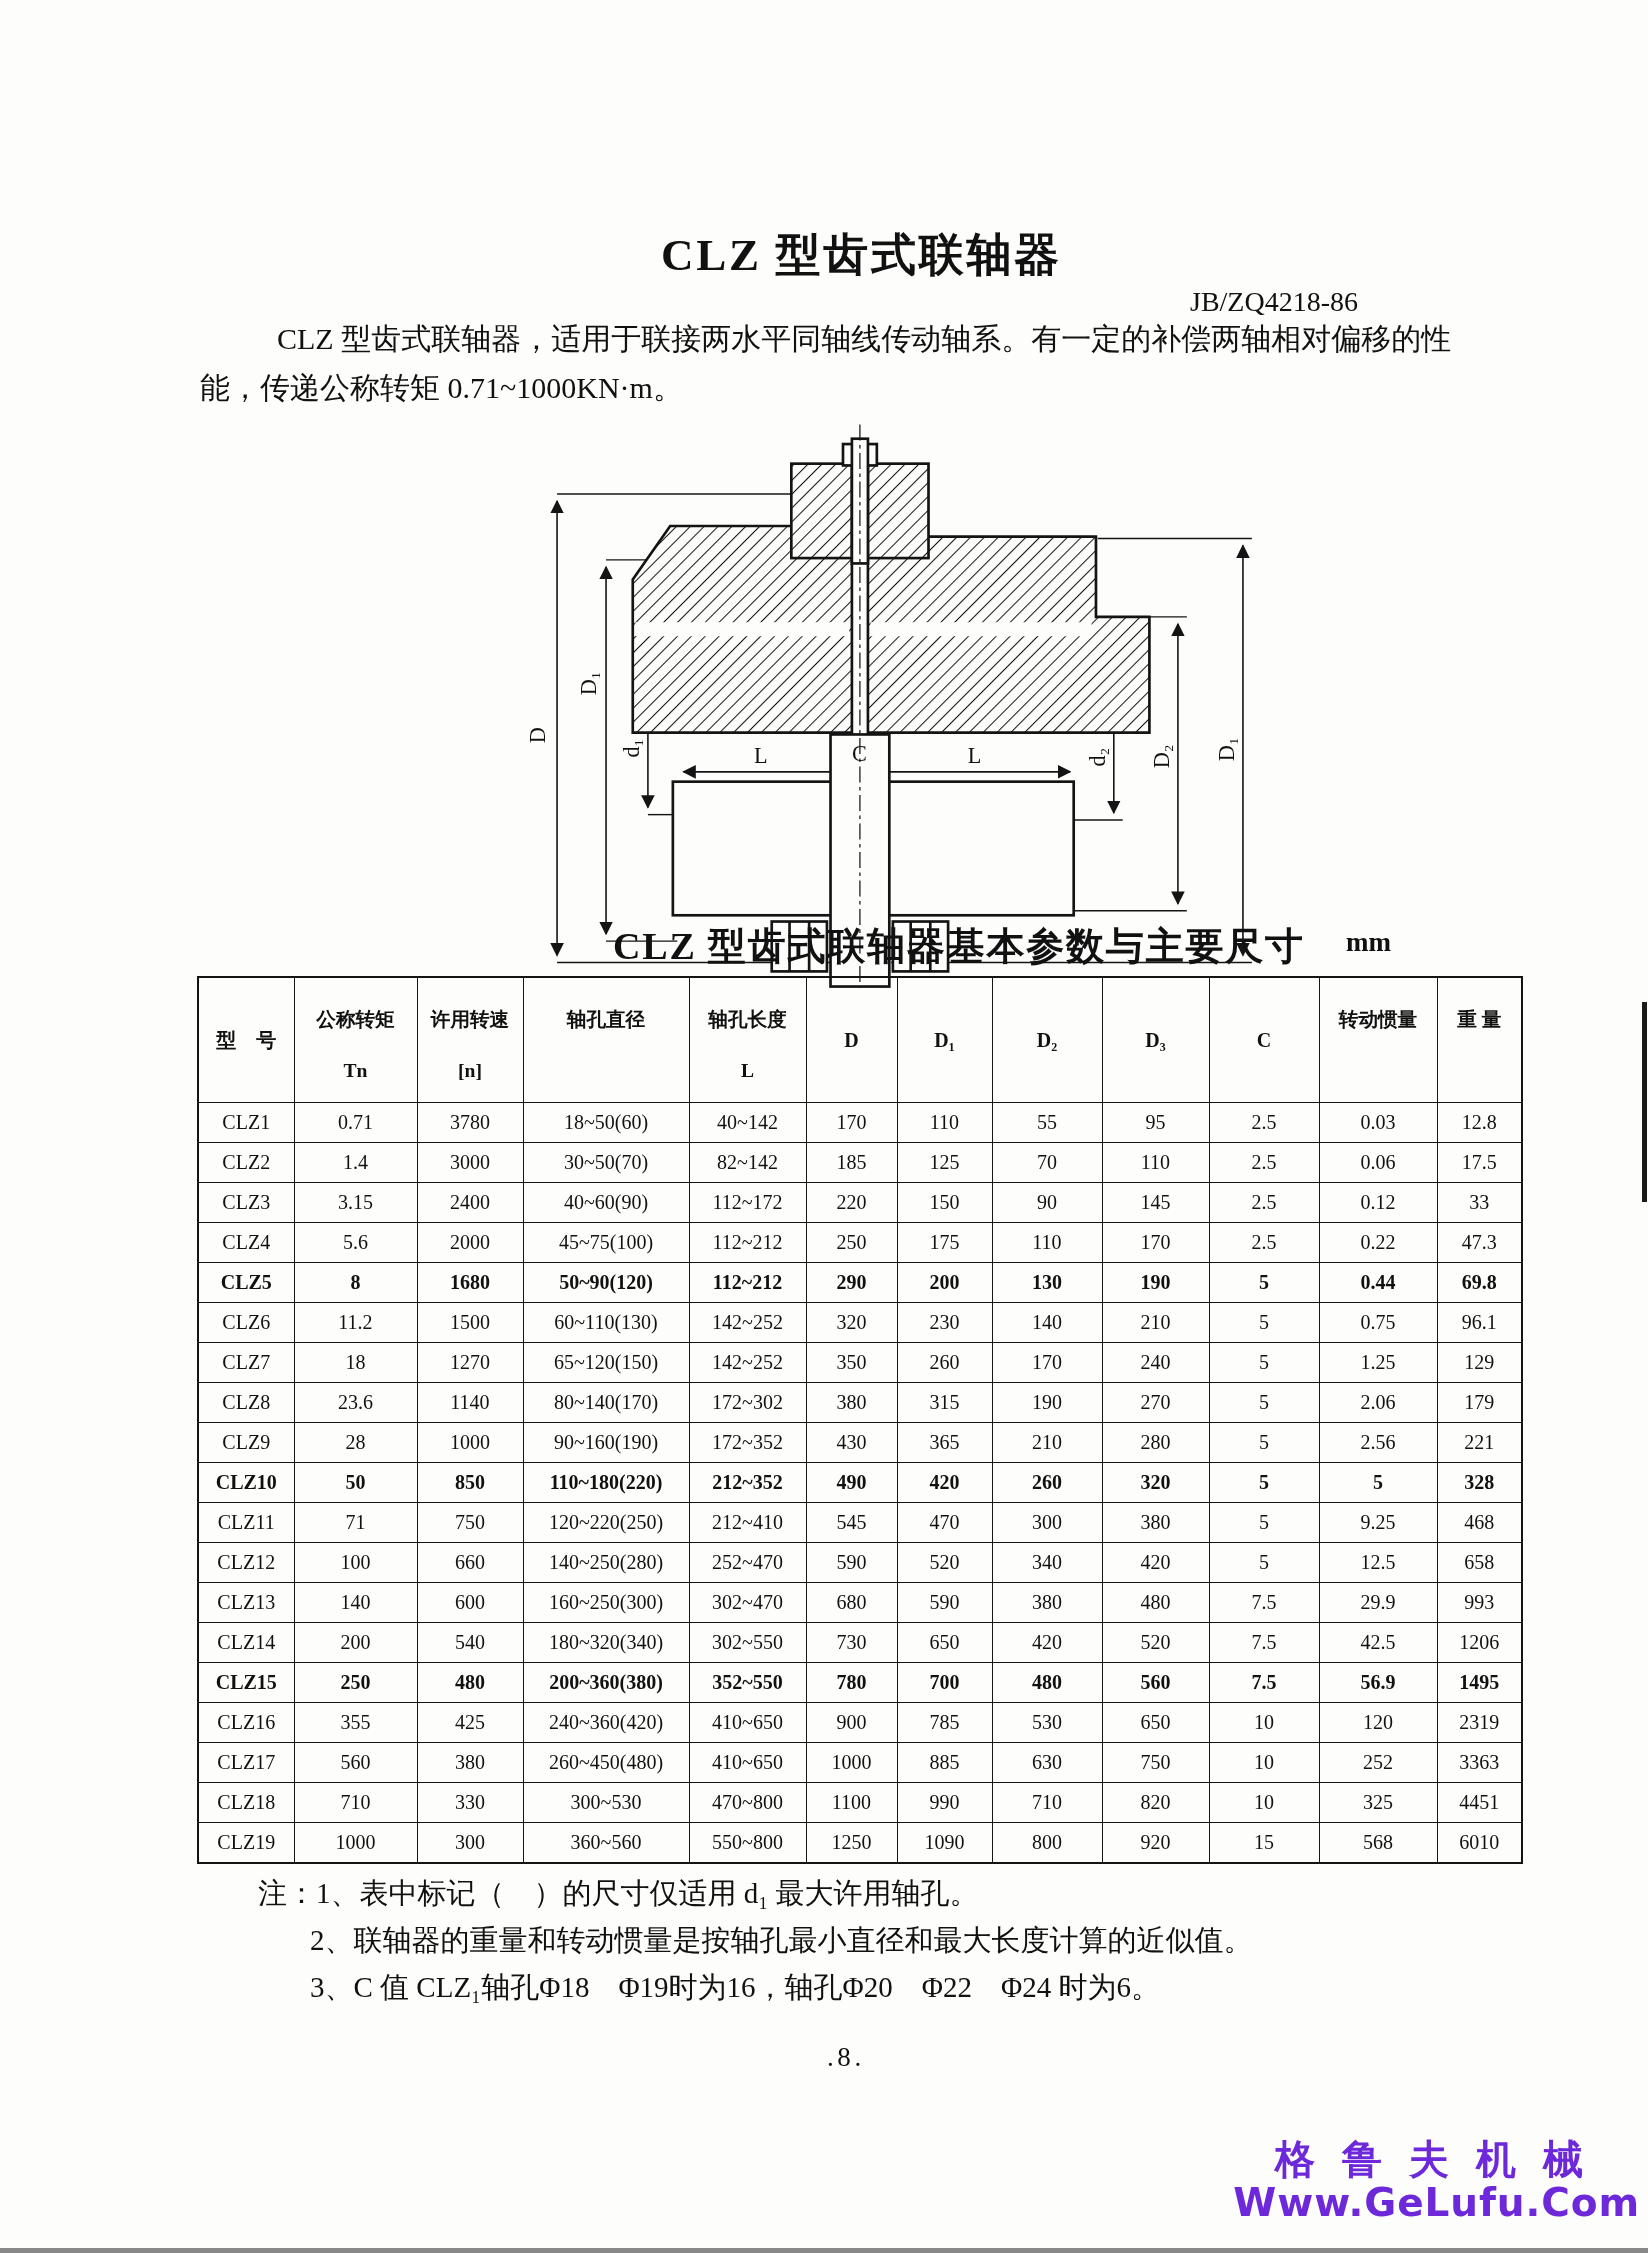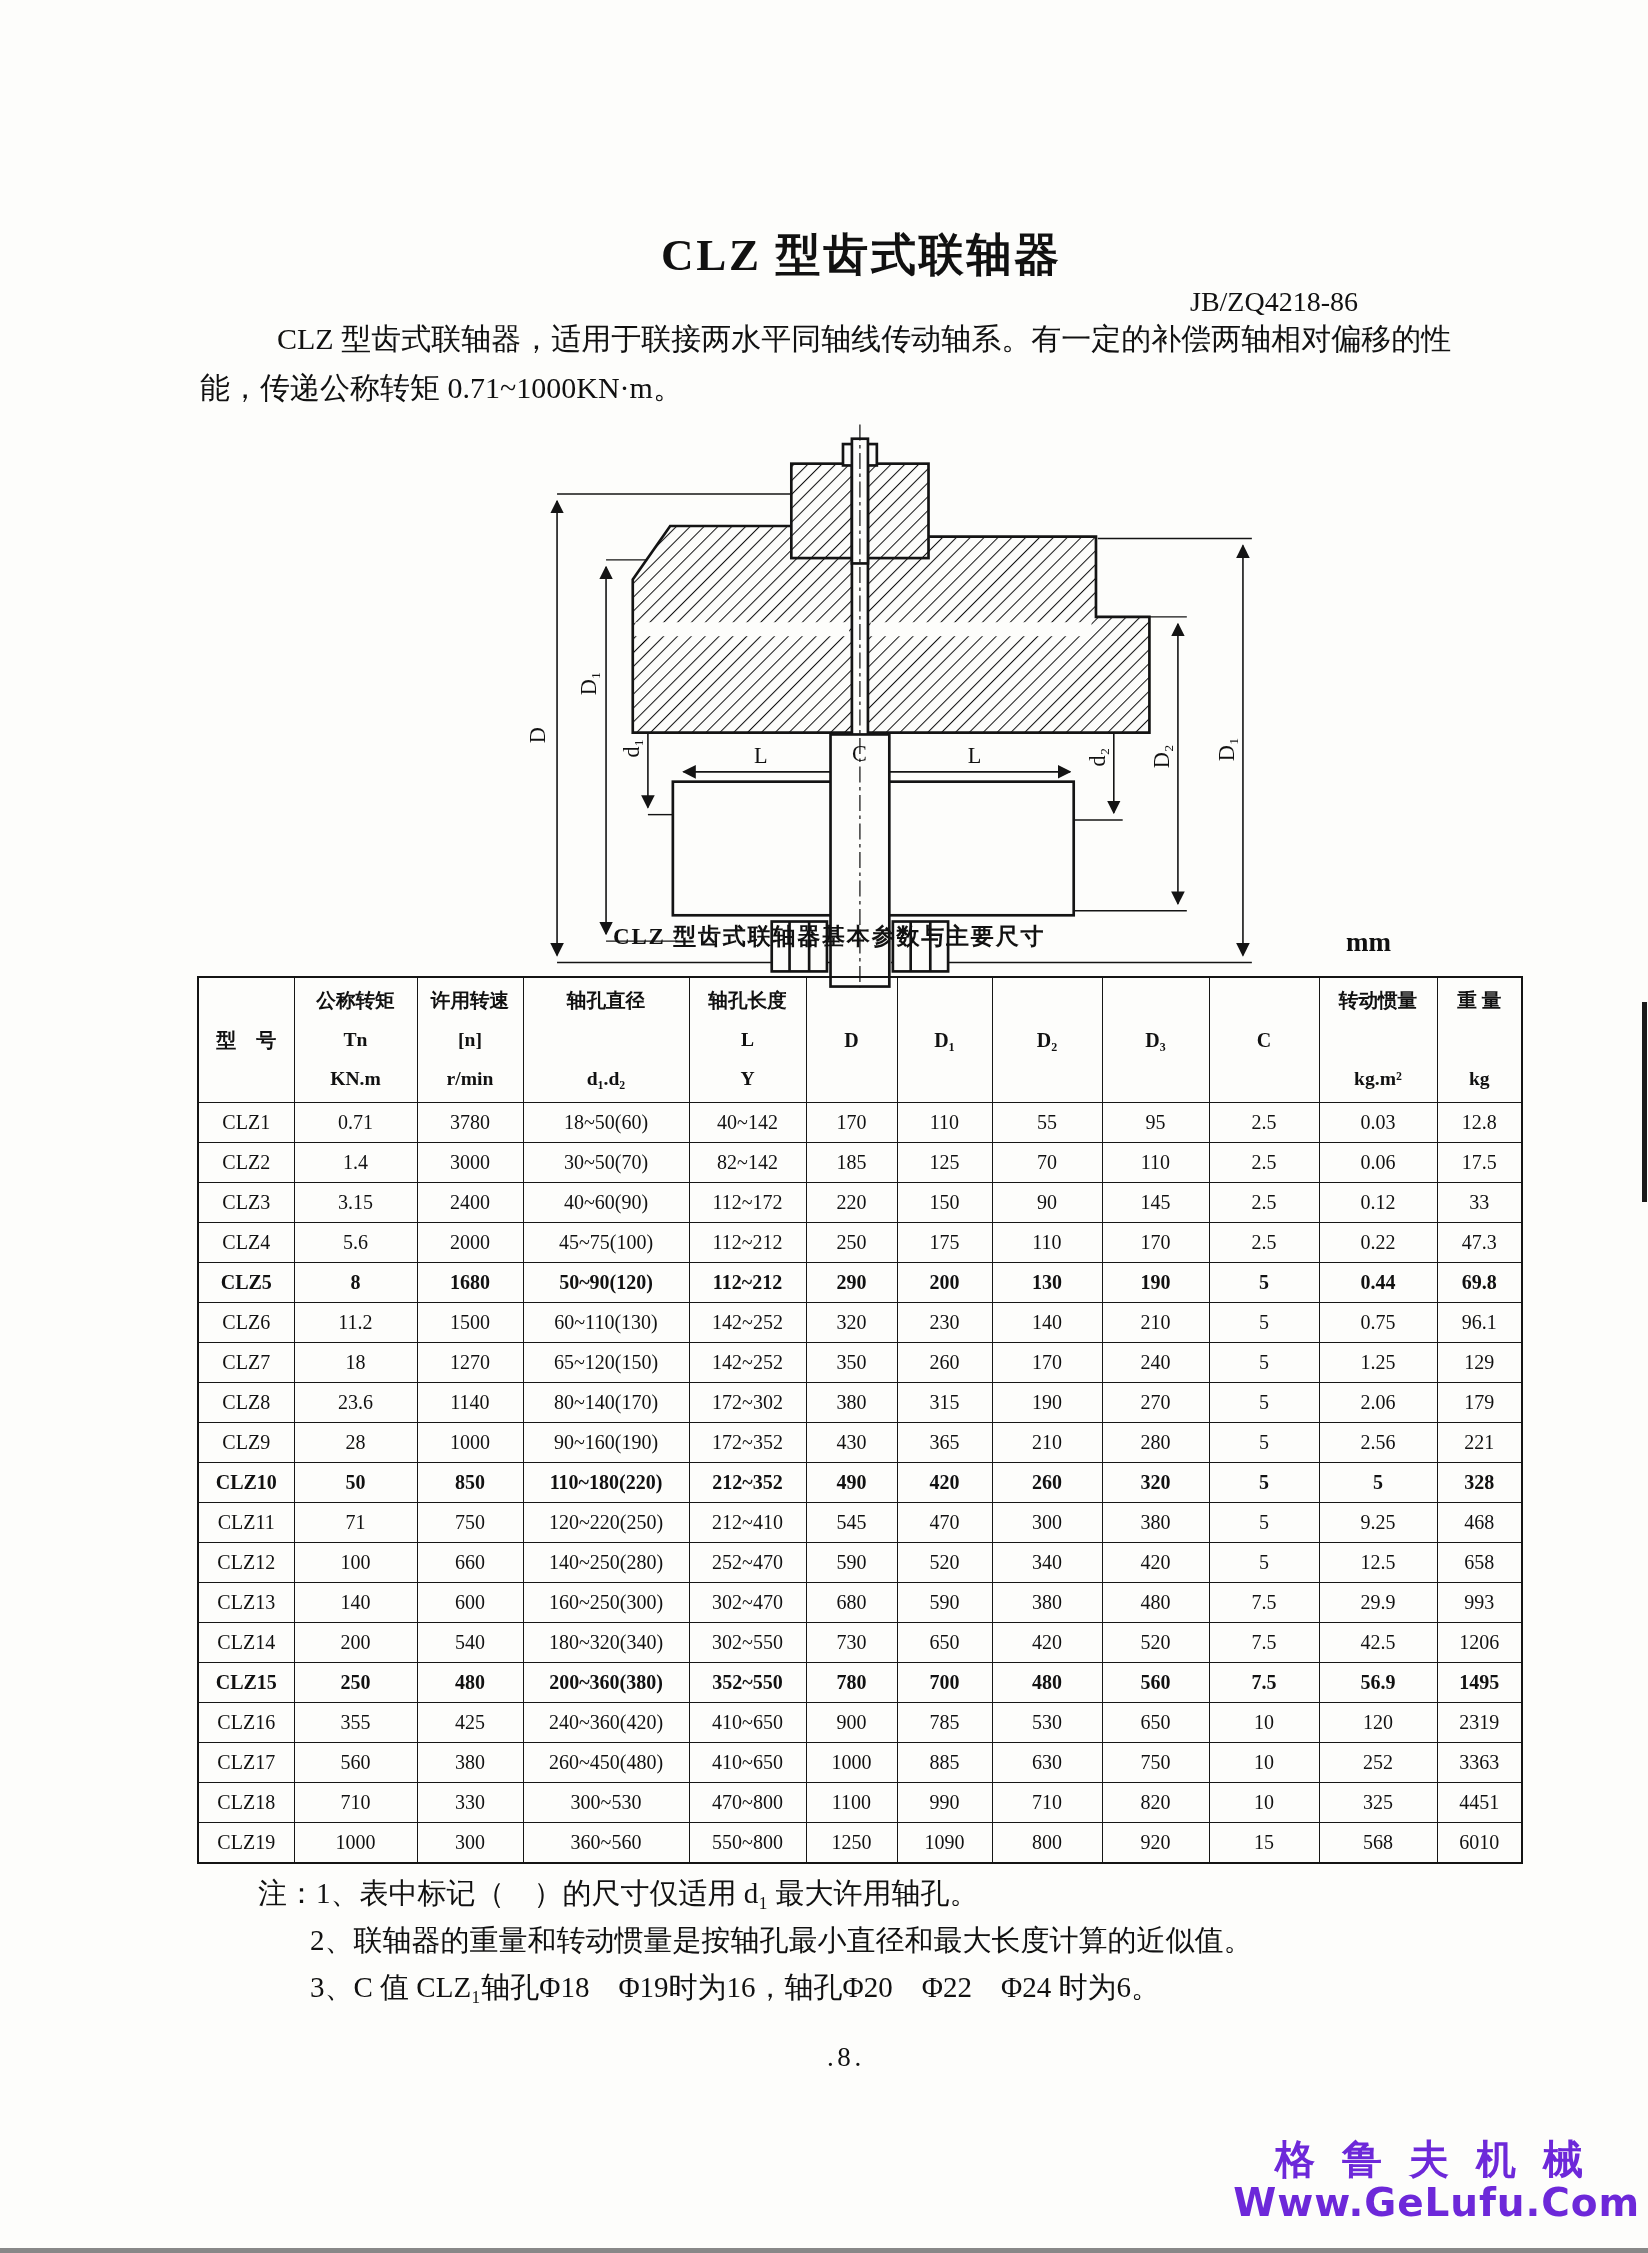--- a/index.html
+++ b/index.html
@@ -10,32 +10,32 @@
   }
   
   .doc-title{position:absolute;left:661px;top:225px;font-size:45px;font-weight:bold;letter-spacing:2.7px;white-space:nowrap;}
   .std-no{position:absolute;left:1190px;top:242px;font-size:28px;white-space:nowrap;margin-top:44px;}
   
   .intro{position:absolute;left:200px;top:314px;width:1332px;font-size:30px;line-height:49px;}
   .intro .l1{text-indent:77px;}
   
   .drawing{position:absolute;left:499px;top:412px;width:802px;height:579px;}
   
-  .tbl-title{position:absolute;left:613px;top:921px;font-size:23px;font-weight:bold;letter-spacing:1.8px;white-space:nowrap;}
+  .tbl-title{position:absolute;left:613px;top:921px;font-size:38px;font-weight:bold;letter-spacing:1.8px;white-space:nowrap;}
   .tbl-unit{position:absolute;left:1346px;top:927px;font-size:27px;font-weight:bold;font-family:Liberation Serif, serif;}
   
   .params{position:absolute;left:197px;top:976px;width:1322px;border-collapse:collapse;table-layout:fixed;
     border:2.7px solid #141414;}
   .params th,.params td{border:1.8px solid #161616;text-align:center;vertical-align:middle;padding:0;
     font-size:20px;font-family:"Liberation Serif","DejaVu Serif",serif;overflow:hidden;white-space:nowrap;}
   .params thead tr{height:125px;}
   .params tbody tr{height:40px;}
   .hcell{display:flex;flex-direction:column;justify-content:space-between;height:110px;padding:7.1px 0;}
   .hcell span{display:block;line-height:32px;font-size:20.5px;}
-  .hcell .sub{font-size:19.6px;}
+  .hcell .sub{font-size:19.6px;margin-top:19px;}
   .bold-row td{font-weight:bold;}
   
   .notes{position:absolute;left:258px;top:1870px;width:1185px;font-size:29px;line-height:47px;}
   .notes .indent{padding-left:52px;}
   
   .page-no{position:absolute;left:827px;top:2042px;font-size:27px;letter-spacing:3.6px;}
   .watermark{position:absolute;right:9px;bottom:23px;text-align:right;font-weight:bold;line-height:1.1;}
   .watermark .wm1{font-size:40px;letter-spacing:27px;margin-right:30px;font-family:"Liberation Serif","DejaVu Serif",serif;}
   .watermark .wm2{font-size:39px;font-family:"DejaVu Sans","Liberation Sans",sans-serif;letter-spacing:0.9px;}
   

